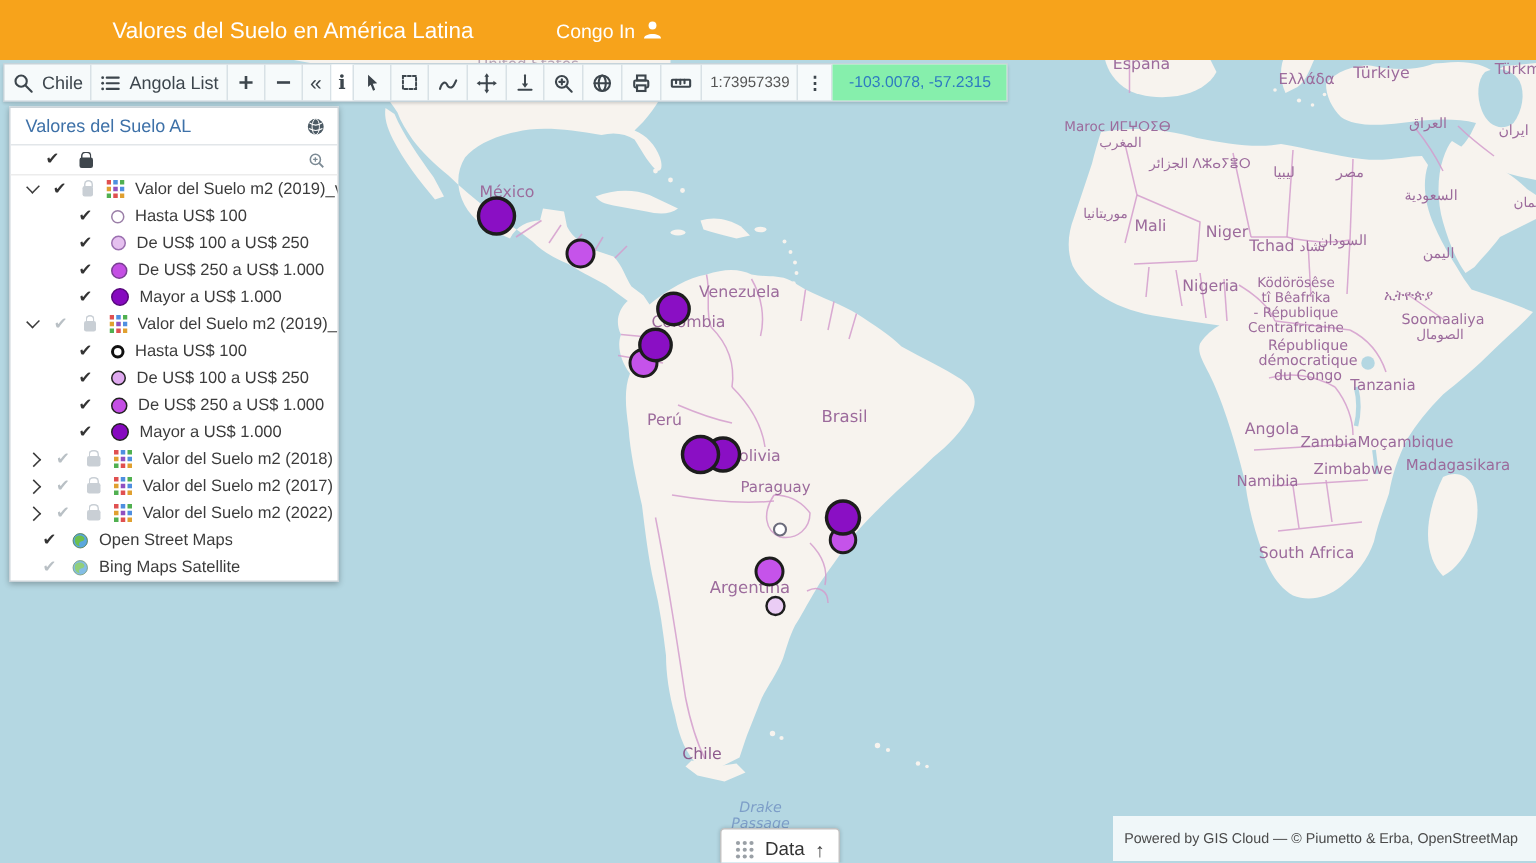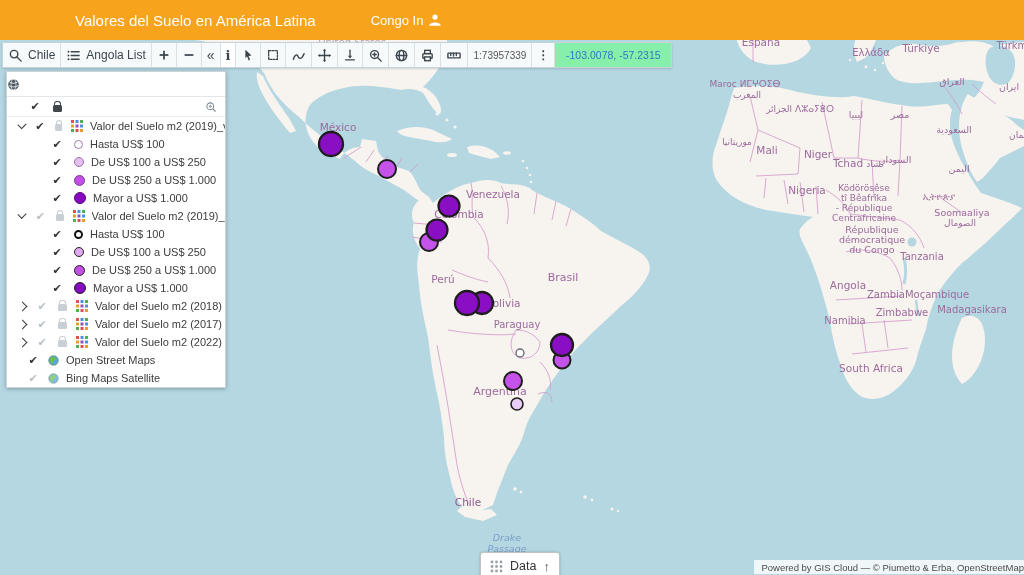--- a/index.html
+++ b/index.html
@@ -49,22 +49,22 @@
     border:1.4px solid #c9cfd5;border-bottom:none;border-radius:3px 3px 0 0}
   .lock.dark{background:#3f464c}.lock.dark::before{border-color:#3f464c}
   .lgd{display:inline-block;border-radius:50%;box-sizing:border-box}
   .plabel{margin-left:7px;white-space:nowrap;overflow:hidden}
 
   
   #data-btn{position:absolute;left:480px;top:552px;height:26px;z-index:25;background:#fff;
     border:1px solid #c2c2c2;border-radius:3px 3px 0 0;display:flex;align-items:center;gap:7px;
     padding:0 9px;font-size:12.5px;color:#333;cursor:pointer;box-shadow:0 0 3px rgba(0,0,0,.2)}
   #data-btn .arrow{font-size:13px;color:#444;font-weight:bold}
-  #attrib{position:absolute;right:0;bottom:1px;height:14px;z-index:25;background:rgba(255,255,255,.8);
-    font-size:9.5px;color:#4a4a4a;display:flex;align-items:center;padding:0 0 0 7px;white-space:nowrap}
+  #attrib{position:absolute;right:0;bottom:1px;height:30px;z-index:25;background:rgba(255,255,255,.8);
+    font-size:9.5px;color:#4a4a4a;display:flex;align-items:center;padding:0 12px 0 7px;white-space:nowrap}
 </style>
 </head>
 <body>
 
 <div id="stage">
 
   <svg id="map-svg" viewBox="0 0 1024 575" xmlns="http://www.w3.org/2000/svg">
     <rect x="0" y="0" width="1024" height="575" fill="#b4d7e2"></rect>
     <g>
 
@@ -344,20 +344,21 @@
       </div>
       <div class="tbtn display">1:73957339</div>
       <div class="tbtn">
         <span class="glyph" style="font-weight:bold;font-size:12px">⋮</span>
       </div>
       <div class="tbtn coords">-103.0078, -57.2315</div>
     </div>
 
   <div id="panel">
     <div id="panel-title-row">
+      <span id="panel-title">Valores del Suelo AL</span>
       <svg width="13" height="13" viewBox="0 0 16 16" style="margin-right:8px;cursor:pointer">
         <circle cx="8" cy="8" r="6.5" fill="#4c5a64"></circle>
         <path d="M3,5 C6,7 10,7 13,5 M2.5,9.5 C6,11.5 10,11.5 13.5,9.5" stroke="#fff" stroke-width="1" fill="none"></path>
         <ellipse cx="8" cy="8" rx="3" ry="6.5" fill="none" stroke="#fff" stroke-width="0.8"></ellipse>
       </svg>
     </div>
     <div id="panel-sub">
       <span class="ck" style="margin-left:22px">✔</span>
       <span class="lock dark" style="margin-left:12px"></span>
       <span style="flex:1"></span>

